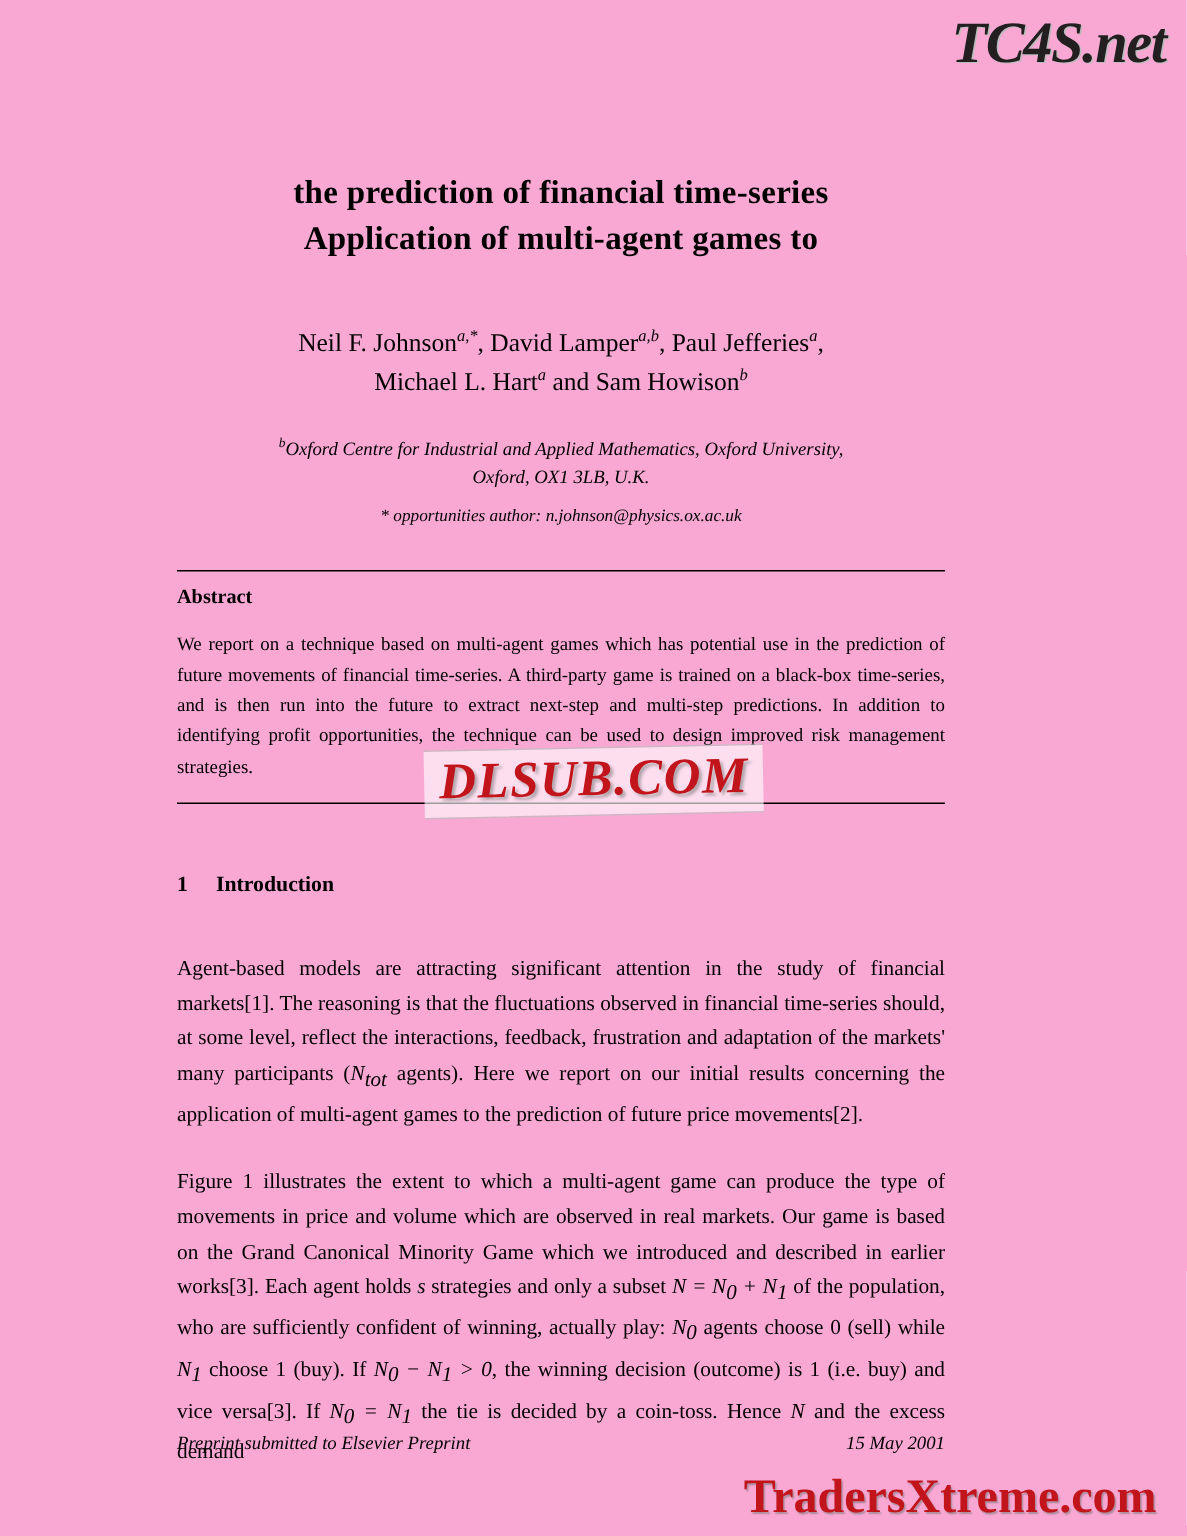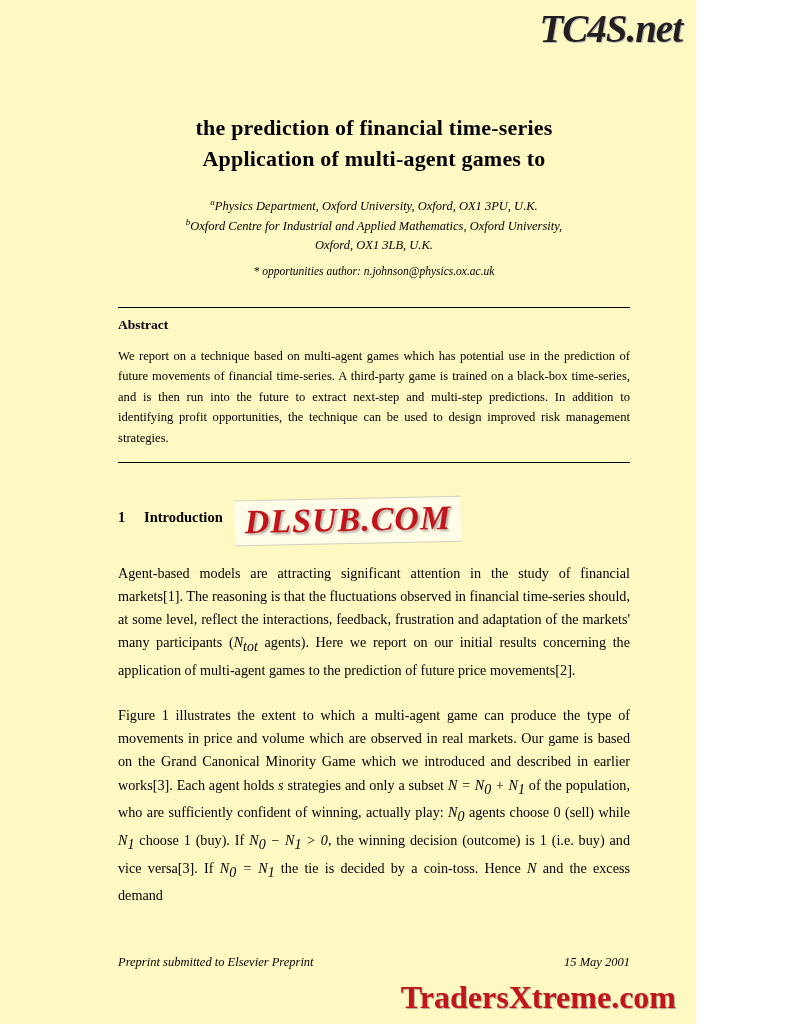--- a/index.html
+++ b/index.html
@@ -11,23 +11,23 @@
     width: 791px;
     height: 1024px;
     position: relative;
     font-family: "Liberation Serif", serif;
     color: #000000;
     overflow: hidden;
   }
   .page {
     position: absolute;
     left: 0; top: 0;
-    width: 696px;
+    width: 791px;
     height: 1024px;
-    background: #fef9c3;
+    background: #f9a8d4;
   }
   .content {
     position: absolute;
     left: 118px;
     top: 0;
     width: 512px;
   }
 
   
   .wm-top {
@@ -175,25 +175,30 @@
 
   <div class="wm-top">TC4S.net</div>
 
   <div class="content">
 
     <div class="title">
       <div>the prediction of financial time-series</div>
       <div>Application of multi-agent games to</div>
     </div>
 
+    <div class="authors">
+      <div>
+        <span>Neil F. Johnson</span><sup>a,*</sup><span>, David Lamper</span><sup>a,b</sup><span>, Paul Jefferies</span><sup>a</sup><span>,</span>
+      </div>
+      <div>
+        <span>Michael L. Hart</span><sup>a</sup><span> and Sam Howison</span><sup>b</sup>
+      </div>
+    </div>
 
     <div class="affils">
-      <div>
-        <sup>a</sup><span>Physics Department, Oxford University, Oxford, OX1 3PU, U.K.</span>
-      </div>
       <div>
         <sup>b</sup><span>Oxford Centre for Industrial and Applied Mathematics, Oxford University,</span>
       </div>
       <div>Oxford, OX1 3LB, U.K.</div>
     </div>
 
     <div class="corresp">* opportunities author: n.johnson@physics.ox.ac.uk</div>
 
     <hr class="rule rule-abstract-top">
 

